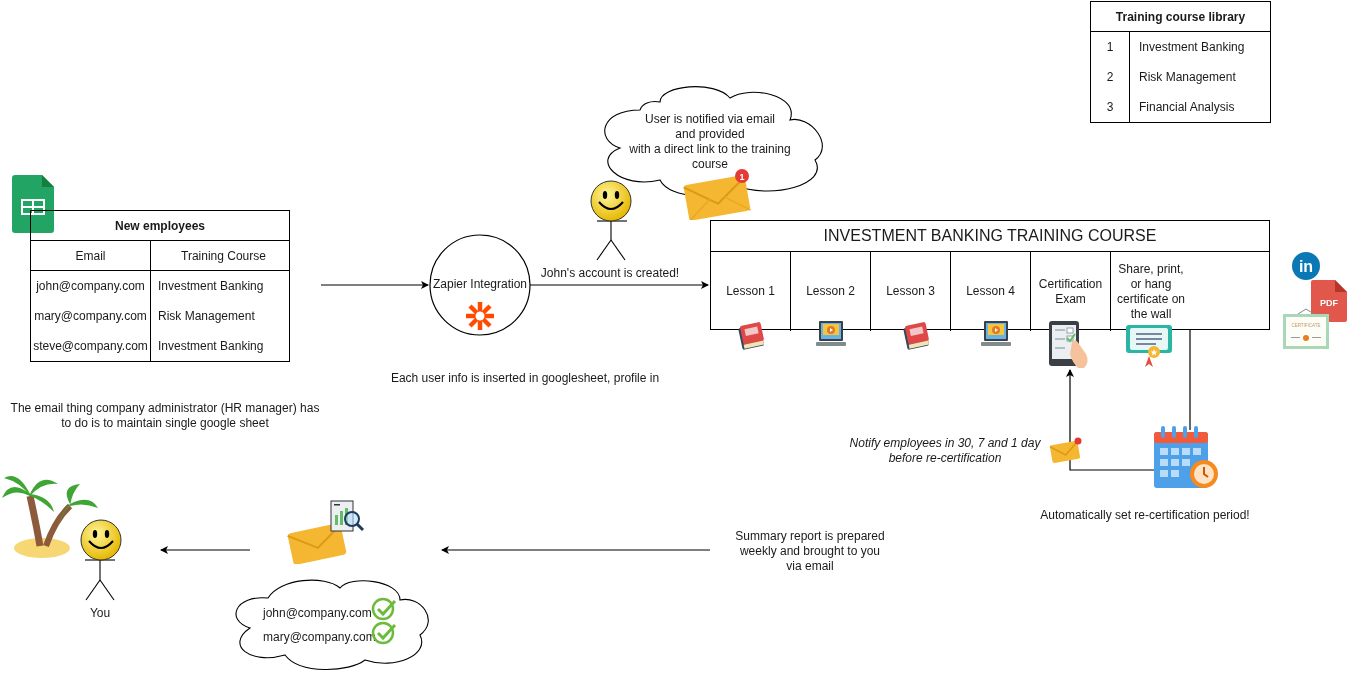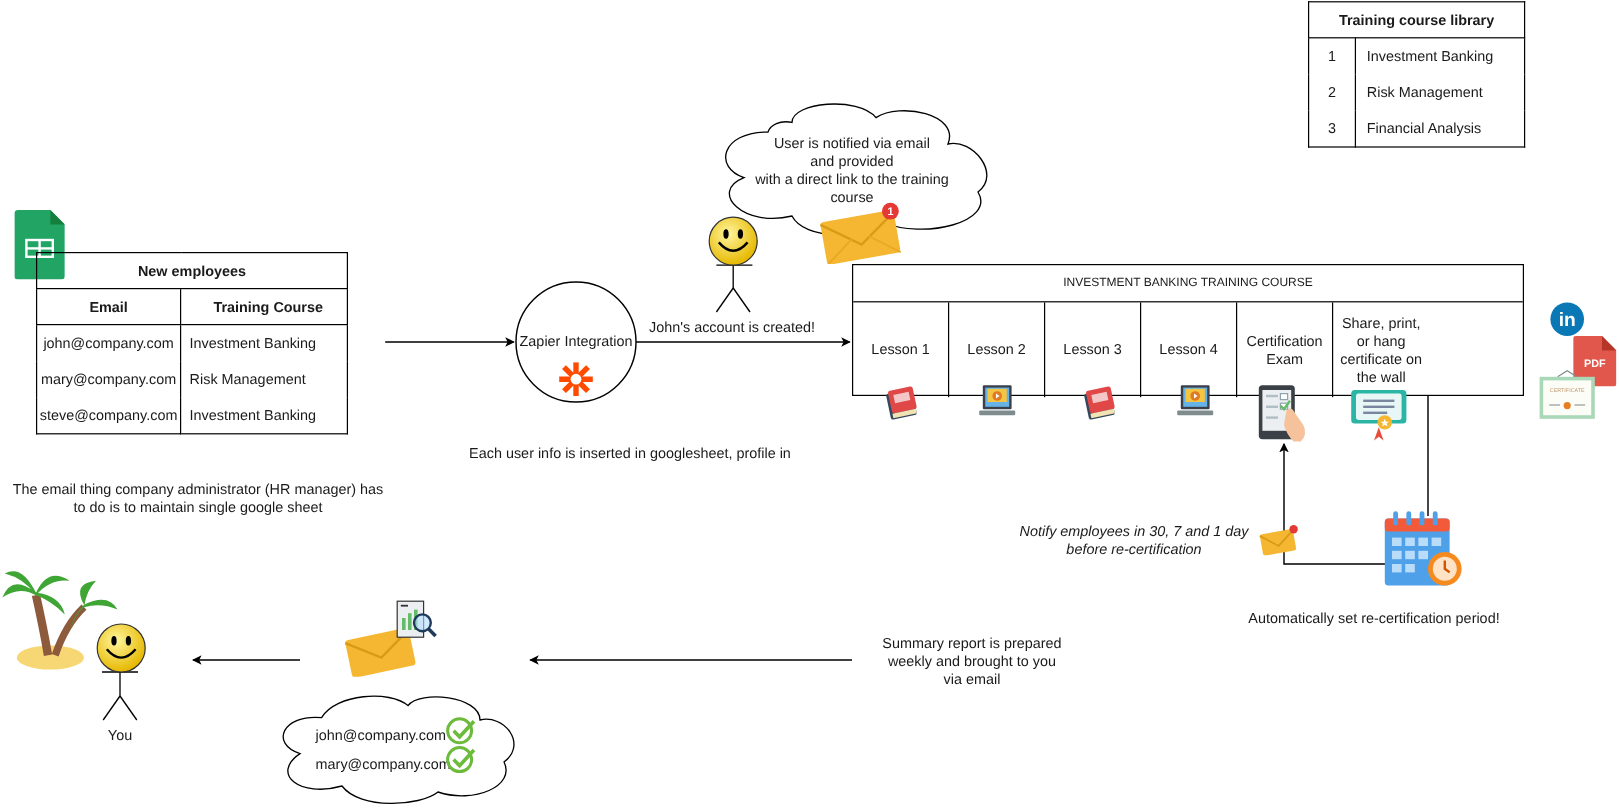--- a/index.html
+++ b/index.html
@@ -6,38 +6,38 @@
   body{width:1349px;height:676px;position:relative;overflow:hidden;
        font-family:"Liberation Sans",sans-serif;font-size:12px;color:#1a1a1a;}
   .abs{position:absolute;}
   .ctext{text-align:center;line-height:15px;}
   svg.layer{position:absolute;left:0;top:0;}
   table{border-collapse:collapse;}
   
   #emp-table{left:30px;top:210px;width:260px;}
   #emp-table td,#emp-table th{border:1px solid #000;font-weight:normal;font-size:12px;padding:0;}
   #emp-table .title{height:29px;text-align:center;font-weight:bold;}
-  #emp-table .hdr{height:29px;font-weight:bold;}
+  #emp-table .hdr{height:29px;font-weight:normal;}
   #emp-table .hdr.e{text-align:center;width:119px;}
   #emp-table .hdr.c{text-align:center;padding-left:7px;}
   #emp-table .row td{height:30px;border-top:none;border-bottom:none;}
   #emp-table .row.last td{border-bottom:1px solid #000;}
   #emp-table .row td.e{text-align:center;}
   #emp-table .row td.c{padding-left:7px;}
   
   #lib-table{left:1090px;top:1px;width:181px;}
   #lib-table td{border:1px solid #000;font-size:12px;padding:0;}
   #lib-table .title{height:29px;text-align:center;font-weight:bold;margin-left:14px;}
   #lib-table .row td{height:30px;border-top:none;border-bottom:none;}
   #lib-table .row.last td{border-bottom:1px solid #000;}
   #lib-table .n{width:38px;text-align:center;}
   #lib-table .v{padding-left:9px;}
   
   #course{left:710px;top:220px;width:560px;height:110px;border:1px solid #000;box-sizing:border-box;}
-  #course-title{height:30px;line-height:30px;text-align:center;border-bottom:1px solid #000;font-size:10px;}
+  #course-title{height:30px;line-height:30px;text-align:center;border-bottom:1px solid #000;font-size:16px;}
   #course-steps{display:flex;height:79px;}
   .step{width:80px;border-right:1px solid #000;display:flex;align-items:center;justify-content:center;
         text-align:center;line-height:15px;font-size:12px;box-sizing:border-box;}
   .step:last-child{border-right:none;}
 </style>
 </head>
 <body>
 
 <svg class="layer" width="1349" height="676">
   <defs>

